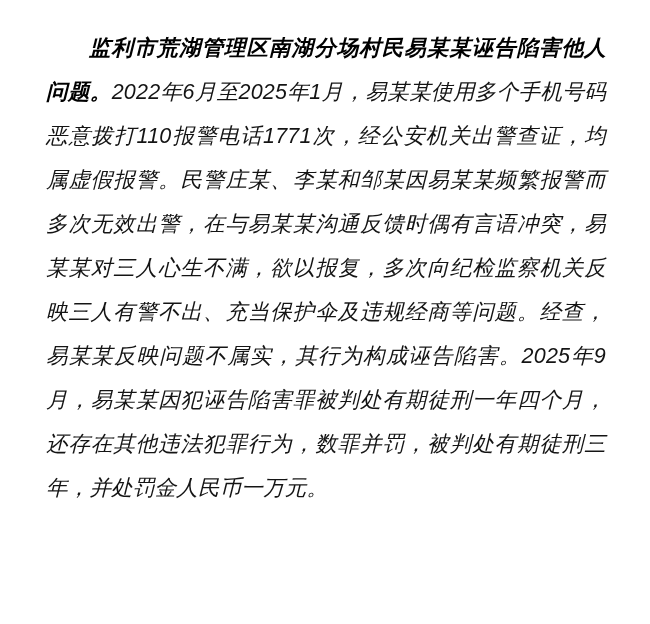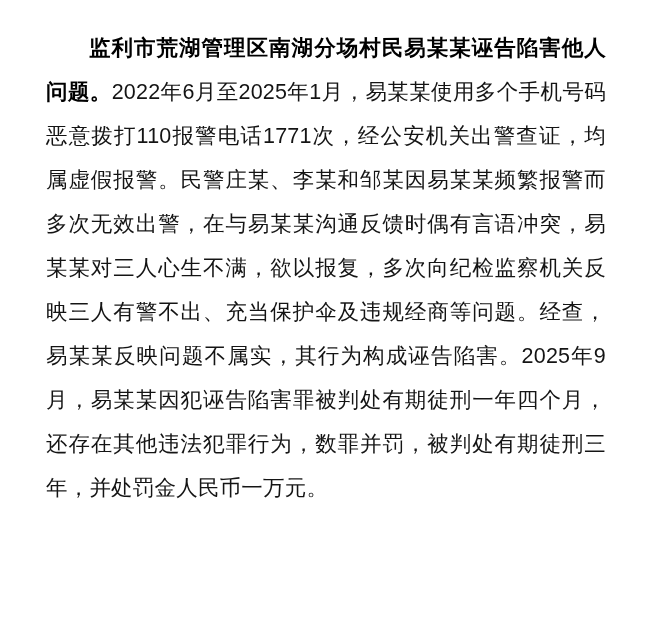--- a/index.html
+++ b/index.html
@@ -12,20 +12,21 @@
     background: #ffffff;
     font-family: "Liberation Sans", sans-serif;
     overflow: hidden;
   }
   .page {
     width: 650px;
     height: 624px;
     box-sizing: border-box;
     padding: 26px 44px 0 46px;
     background: #ffffff;
+    font-style: italic;
   }
   .article {
     font-size: 21.5px;
     line-height: 44px;
     color: #141414;
     text-align: justify;
     text-justify: inter-ideograph;
     letter-spacing: 0.2px;
   }
   .para {

